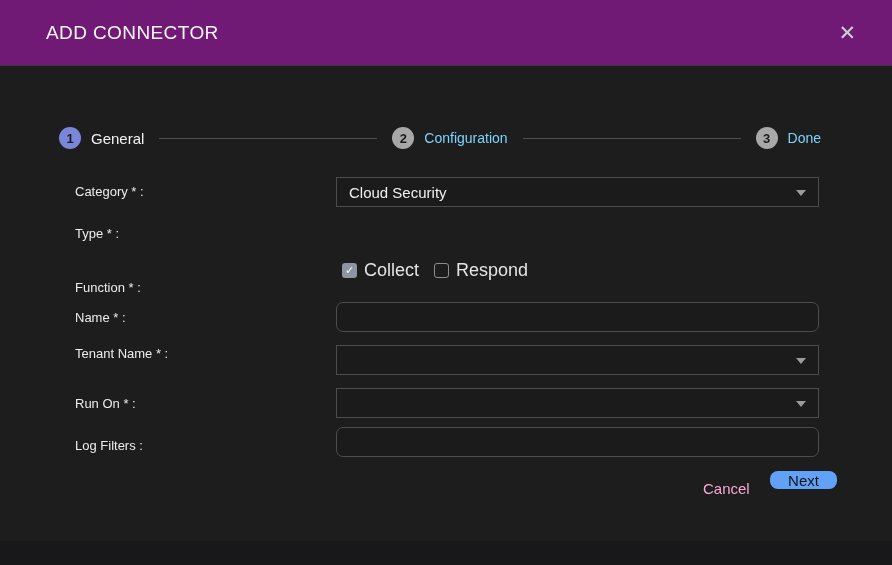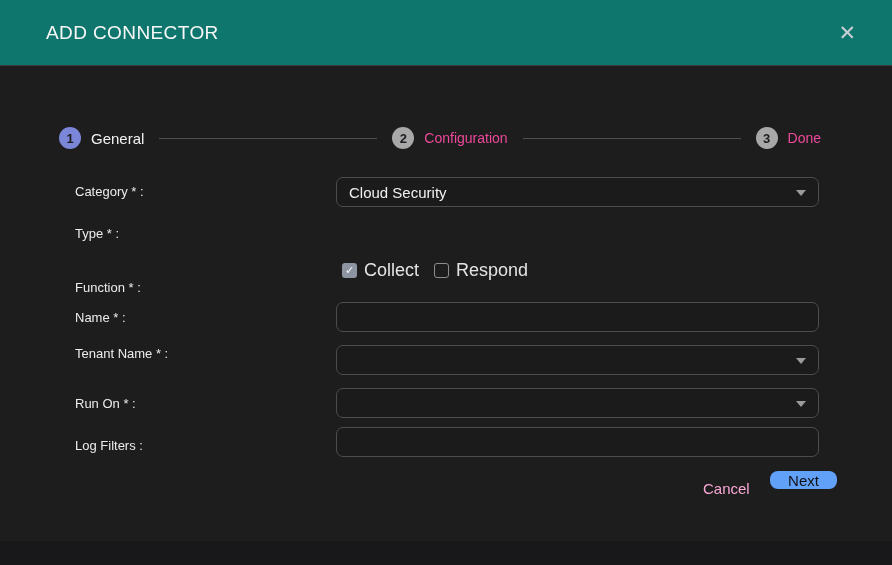--- a/index.html
+++ b/index.html
@@ -4,21 +4,21 @@
 <style>
   * { margin:0; padding:0; box-sizing:border-box; }
   html,body { background:#0f0f10; }
   .screen {
     position:relative; width:892px; height:565px; overflow:hidden;
     background:#1d1d1e; font-family:"Liberation Sans", sans-serif;
   }
   
   .dlg-header {
     position:absolute; top:0; left:0; right:0; height:66px;
-    background:#0f766e; border-bottom:1px solid #3a3a3a;
+    background:#701a75; border-bottom:1px solid #3a3a3a;
     display:flex; align-items:center; padding:0 34px 0 46px;
   }
   .dlg-title { font-size:19px; font-weight:500; letter-spacing:.4px; color:#f7f7f7; }
   .close-btn {
     margin-left:auto; background:none; border:none; cursor:pointer;
     color:#c9d0d5; font-size:21px; line-height:1; padding:2px;
   }
   
   .footer-strip { position:absolute; left:0; right:0; bottom:0; height:24px; background:#18181a; }
   
@@ -29,27 +29,27 @@
   .step { display:flex; align-items:center; cursor:pointer; }
   .step-circle {
     width:22px; height:22px; border-radius:50%; flex:0 0 22px;
     display:flex; align-items:center; justify-content:center;
     font-size:13px; font-weight:700; color:#1c1c20;
   }
   .step-circle.active   { background:#7b86d8; }
   .step-circle.inactive { background:#a8a8a8; }
   .step-label { margin-left:10px; white-space:nowrap; }
   .step-label.active   { color:#f2f2f2; font-size:15px; }
-  .step-label.inactive { color:#ec4899; font-size:14px; }
+  .step-label.inactive { color:#7dd3fc; font-size:14px; }
   .step-line { flex:1; height:1px; background:#4e4e4e; margin:0 15px; }
   
   .form-label { position:absolute; left:75px; font-size:13px; color:#ececec; white-space:nowrap; }
   .field {
     position:absolute; left:336px; width:483px; height:30px;
-    background:#1b1b1c; border:1px solid #4d4d4d; border-radius:7px;
+    background:#1b1b1c; border:1px solid #4d4d4d; border-radius:0;
     display:flex; align-items:center; padding:0 28px 0 12px;
     color:#f0f0f0; font-size:15px; cursor:pointer;
   }
   .field-value { overflow:hidden; white-space:nowrap; }
   .caret {
     position:absolute; right:12px; top:12px; width:0; height:0;
     border-left:5px solid transparent; border-right:5px solid transparent;
     border-top:6px solid #9b9b9b;
   }
   .text-input {

